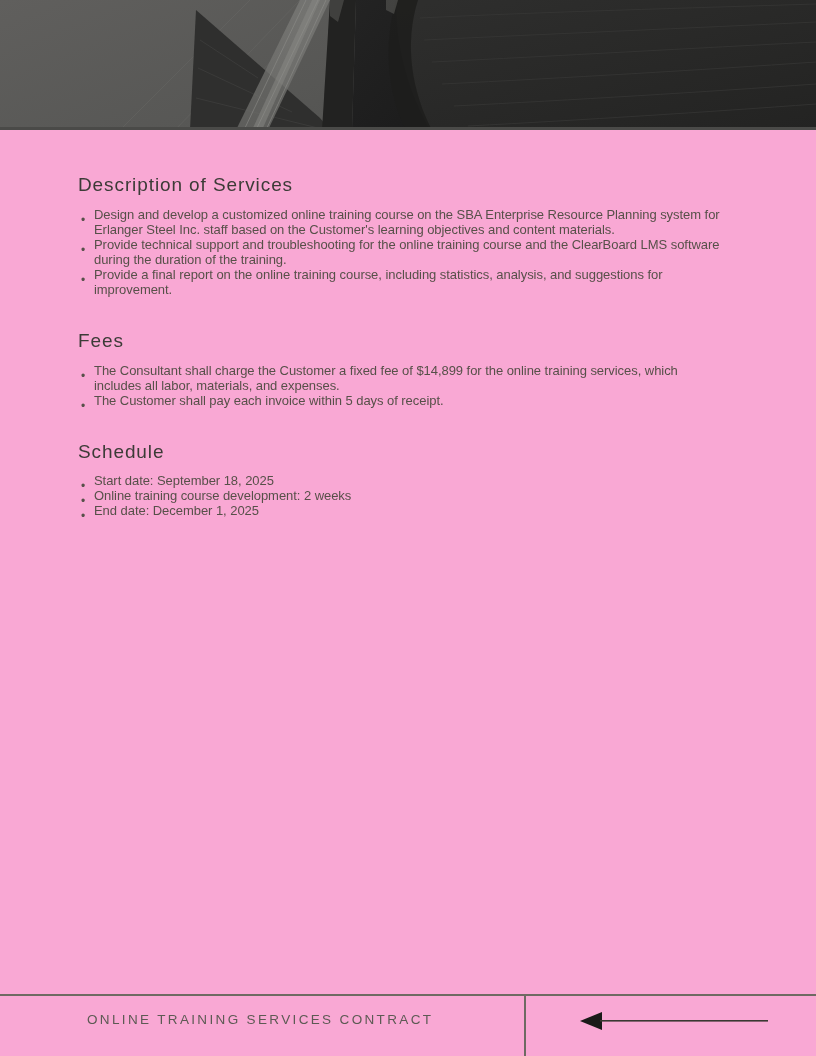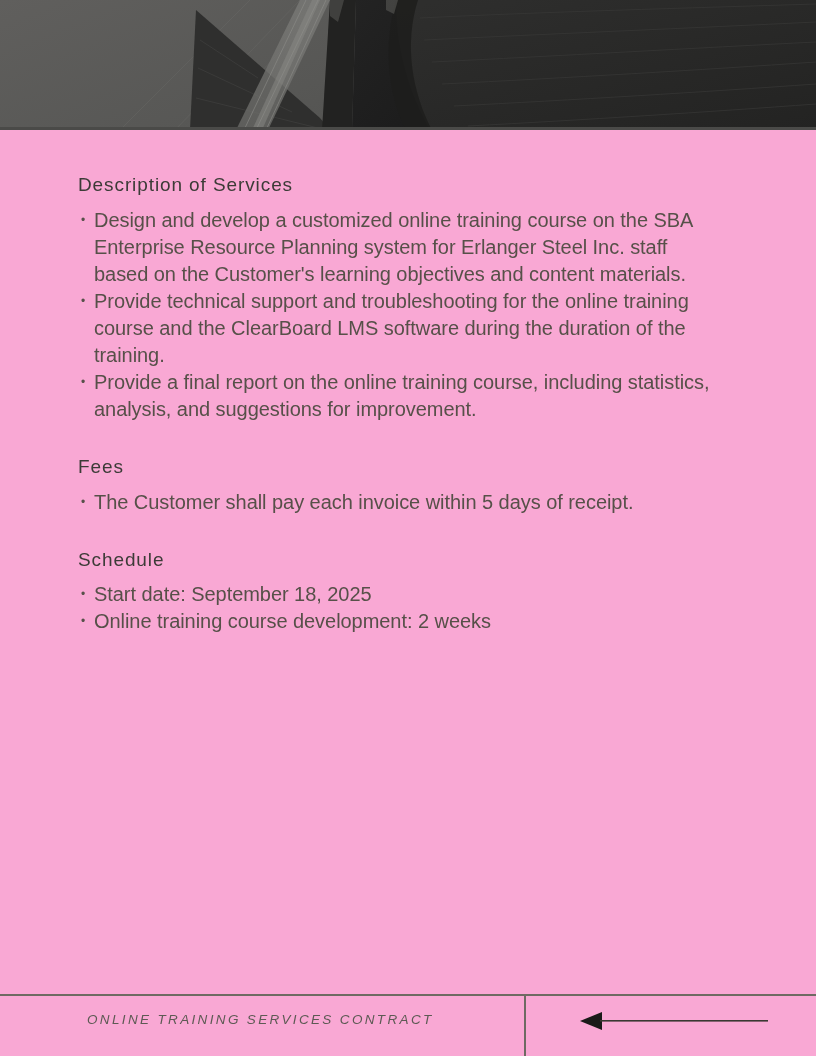--- a/index.html
+++ b/index.html
@@ -65,22 +65,22 @@
 
   .bullet-list {
     list-style: none;
     margin: 0;
     padding: 0;
   }
 
   .bullet-item {
     position: relative;
     padding-left: 16px;
-    font-size: 20px;
-    line-height: 27px;
+    font-size: 13px;
+    line-height: 15px;
     color: #575049;
     letter-spacing: -0.05px;
     margin-bottom: 0;
   }
 
   .bullet-item::before {
     content: "\2022";
     position: absolute;
     left: 3px;
     top: 0;
@@ -92,21 +92,20 @@
   .gap-after-services { height: 33px; }
   .gap-after-fees { height: 33px; }
 
   
   .footer {
     position: absolute;
     left: 0;
     top: 994px;
     width: 816px;
     height: 62px;
-    font-style: italic;
   }
 
   .footer-rule {
     position: absolute;
     left: 0;
     top: 0;
     width: 816px;
     height: 1.5px;
     background: #6e6a62;
   }
@@ -231,31 +230,33 @@
         <li class="bullet-item">Provide technical support and troubleshooting for the online training course and the ClearBoard LMS software during the duration of the training.</li>
         <li class="bullet-item">Provide a final report on the online training course, including statistics, analysis, and suggestions for improvement.</li>
       </ul>
     </div>
 
     <div class="gap-after-services"></div>
 
     <div class="section">
       <h2 class="section-heading">Fees</h2>
       <ul class="bullet-list">
+        <li class="bullet-item">The Consultant shall charge the Customer a fixed fee of $14,899 for the online training services, which includes all labor, materials, and expenses.</li>
         <li class="bullet-item">The Customer shall pay each invoice within 5 days of receipt.</li>
       </ul>
     </div>
 
     <div class="gap-after-fees"></div>
 
     <div class="section">
       <h2 class="section-heading">Schedule</h2>
       <ul class="bullet-list">
         <li class="bullet-item">Start date: September 18, 2025</li>
         <li class="bullet-item">Online training course development: 2 weeks</li>
+        <li class="bullet-item">End date: December 1, 2025</li>
       </ul>
     </div>
 
   </div>
 
   <div class="footer">
     <div class="footer-rule"></div>
     <div class="footer-divider"></div>
     <div class="footer-title">ONLINE TRAINING SERVICES CONTRACT</div>
     <div class="footer-arrow">

